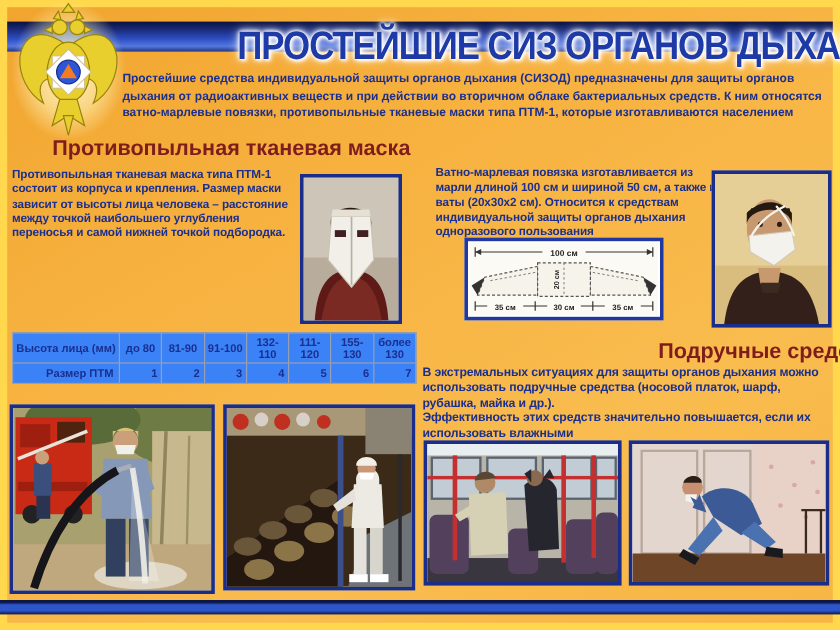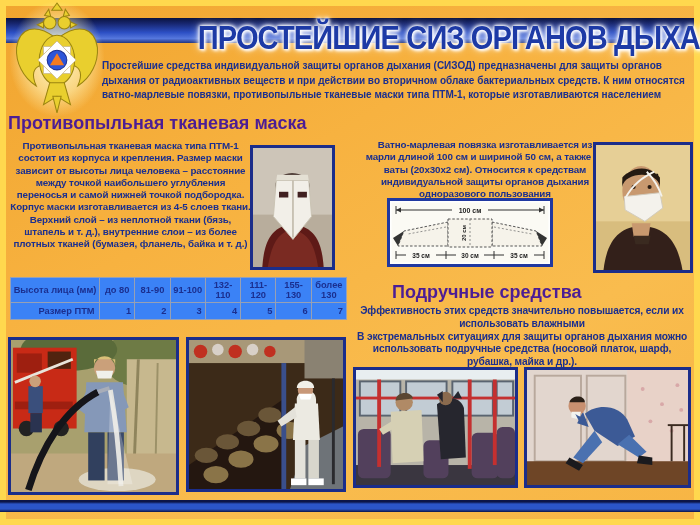--- a/index.html
+++ b/index.html
@@ -12,27 +12,27 @@
             background:linear-gradient(to bottom,#0a123f 0%,#17266f 22%,#2c4fc4 58%,#5577dd 82%,#22357f 100%);}
   .title{position:absolute;left:166px;top:19px;width:530px;z-index:3;text-align:center;white-space:nowrap;
          font-size:33px;font-weight:bold;letter-spacing:-1px;color:#1d3aa6;
          transform:scaleX(.88);transform-origin:50% 50%;
          text-shadow:0 0 2px #fff,0 0 4px #fff,0 0 6px #fff,0 0 10px rgba(255,255,255,.9),2px 2px 3px rgba(255,255,255,.7);}
   .emblem{position:absolute;left:10px;top:2px;width:94px;height:114px;z-index:2;
           background:radial-gradient(ellipse at center,rgba(255,250,205,.95) 0%,rgba(255,248,190,.55) 45%,rgba(255,245,180,0) 72%);}
   .emblem svg{width:100%;height:100%;display:block;}
   .intro{position:absolute;left:102px;top:59px;width:592px;z-index:2;
          font-size:10px;line-height:14.6px;font-weight:bold;color:#1b2f8f;}
-  .section-heading{position:absolute;font-size:18px;font-weight:bold;color:#4c1d95;text-align:left;z-index:2;}
+  .section-heading{position:absolute;font-size:18px;font-weight:bold;color:#7f1d1d;text-align:right;z-index:2;}
   #h-ptm{left:8px;top:113px;width:334px;}
   #h-gauze{left:348px;top:113px;width:346px;}
   #h-improv{left:348px;top:282px;width:346px;margin-left:44px;}
   .body-text{position:absolute;font-size:9.8px;line-height:12.3px;font-weight:bold;color:#1b2f8f;
              letter-spacing:-.1px;z-index:2;}
-  .body-text p{margin:0;text-align:center;}
+  .body-text p{margin:0;}
   #t-ptm{left:10px;top:140px;width:241px;}
   #t-gauze{left:363px;top:139px;width:244px;}
   #t-improv{left:352px;top:305px;width:340px;font-size:10.2px;line-height:12.8px;}
   .photo{position:absolute;z-index:2;border:3px solid #1b2d8a;box-sizing:border-box;
          box-shadow:inset 0 0 0 2px rgba(255,255,255,.85);background:#cdc5b8;}
   .photo svg{display:block;width:100%;height:100%;}
   #photo-mask{left:250px;top:145px;width:85px;height:125px;}
   #photo-gauze{left:593px;top:142px;width:100px;height:131px;}
   #photo-fire{left:8px;top:337px;width:171px;height:158px;}
   #photo-factory{left:186px;top:337px;width:160px;height:155px;}
@@ -85,21 +85,20 @@
     </svg>
   </div>
 
   <div class="title">ПРОСТЕЙШИЕ СИЗ ОРГАНОВ ДЫХАНИЯ</div>
 
   <div class="intro">Простейшие средства индивидуальной защиты органов дыхания (СИЗОД) предназначены для защиты органов дыхания от радиоактивных веществ и при действии во вторичном облаке бактериальных средств. К ним относятся ватно-марлевые повязки, противопыльные тканевые маски типа ПТМ-1, которые изготавливаются населением</div>
 
   <div class="section-heading" id="h-ptm">Противопыльная тканевая маска</div>
   <div class="body-text" id="t-ptm">
     <p>Противопыльная тканевая маска типа ПТМ-1 состоит из корпуса и крепления. Размер маски зависит от высоты лица человека – расстояние между точкой наибольшего углубления переносья и самой нижней точкой подбородка.</p>
-    <p>Корпус маски изготавливается из 4-5 слоев ткани. Верхний слой – из неплотной ткани (бязь, штапель и т. д.), внутренние слои – из более плотных тканей (бумазея, фланель, байка и т. д.)</p>
   </div>
 
   <div class="photo" id="photo-mask">
     <svg viewBox="0 0 85 125" preserveAspectRatio="none">
       <rect width="85" height="125" fill="#cdc5b8"></rect>
       <rect y="70" width="85" height="55" fill="#b8ad9c"></rect>
       <path d="M10,125 C12,95 22,82 42,80 C64,82 74,95 76,125 Z" fill="#5e1a17"></path>
       <path d="M16,125 C20,100 28,88 42,86 C58,88 66,100 70,125 Z" fill="#7a2a22"></path>
       <path d="M24,40 C24,22 60,22 61,40 L60,52 L25,52 Z" fill="#2a1510"></path>
       <path d="M25,34 L60,34 L63,72 L43,96 L22,72 Z" fill="#f2efe8" stroke="#c9c2b2" stroke-width="1"></path>
@@ -184,22 +183,22 @@
       <td>4</td>
       <td>5</td>
       <td>6</td>
       <td>7</td>
     </tr>
   </tbody>
     </table>
 
   <div class="section-heading" id="h-improv">Подручные средства</div>
   <div class="body-text" id="t-improv">
+    <p>В экстремальных ситуациях для защиты органов дыхания можно использовать подручные средства (носовой платок, шарф, рубашка, майка и др.).</p>
     <p>Эффективность этих средств значительно повышается, если их использовать влажными</p>
-    <p>В экстремальных ситуациях для защиты органов дыхания можно использовать подручные средства (носовой платок, шарф, рубашка, майка и др.).</p>
   </div>
 
   <div class="photo" id="photo-fire">
     <svg viewBox="0 0 171 158" preserveAspectRatio="none">
       <rect width="171" height="158" fill="#a8a06e"></rect>
       <ellipse cx="140" cy="20" rx="45" ry="30" fill="#6e7b45"></ellipse>
       <ellipse cx="60" cy="10" rx="50" ry="22" fill="#5a6b3a"></ellipse>
       <rect x="120" y="20" width="51" height="100" fill="#c7b88e"></rect>
       <line x1="132" y1="20" x2="128" y2="120" stroke="#8f845c" stroke-width="3"></line>
       <line x1="152" y1="24" x2="150" y2="120" stroke="#9c9168" stroke-width="2"></line>

